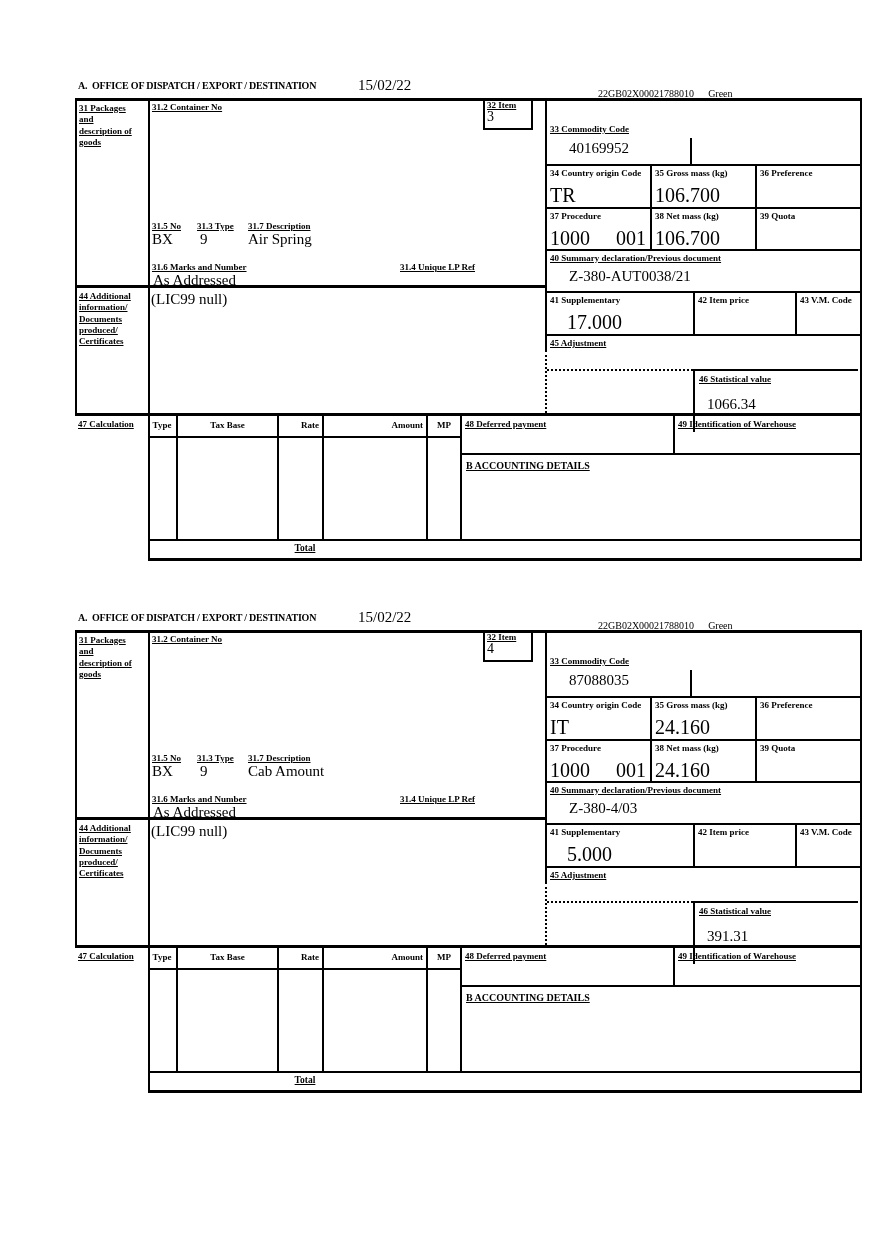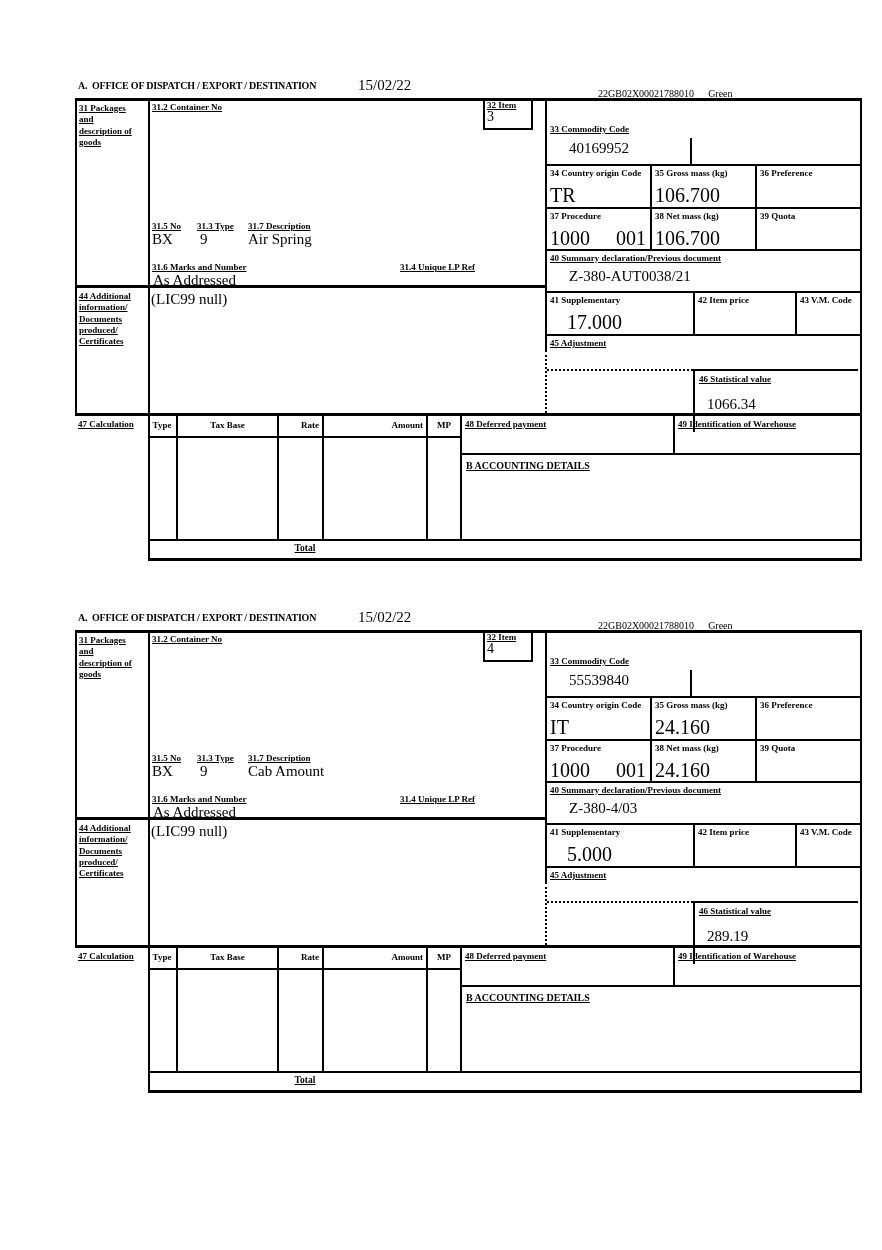--- a/index.html
+++ b/index.html
@@ -208,21 +208,21 @@
 
   <div class="lbl" style="left:77px;top:187px">31.6 Marks and Number</div>
   <div class="lbl" style="left:325px;top:187px">31.4 Unique LP Ref</div>
   <div class="val" style="left:78px;top:198px">As Addressed</div>
 
   <div class="val" style="left:76px;top:217px">(LIC99 null)</div>
 
   <div class="rcol">
     <div class="rbox" style="top:0;height:42px">
       <div class="lbl" style="left:3px;top:2px">33 Commodity Code</div>
-      <div class="val" style="left:22px;top:19px">55539840</div>
+      <div class="val" style="left:22px;top:19px">87088035</div>
       <div class="line" style="left:143px;top:16px;width:2px;height:26px"></div>
     </div>
     <div class="row" style="top:44px;height:41px">
       <div class="cell" style="width:103px;border-right:2px solid #000">
         <div class="clbl">34 Country origin Code</div>
         <div class="cval">IT</div>
       </div>
       <div class="cell" style="width:103px;border-right:2px solid #000">
         <div class="clbl">35 Gross mass (kg)</div>
         <div class="cval">24.160</div>
@@ -260,21 +260,21 @@
         <div class="clbl">43 V.M. Code</div>
       </div>
     </div>
     <div class="rbox" style="top:214px;height:33px;border-bottom:none">
       <div class="lbl" style="left:3px;top:2px">45 Adjustment</div>
     </div>
     <div class="abs" style="left:0;top:247px;width:313px;height:65px">
       <div class="stat-left"></div>
       <div class="b46">
         <div class="lbl" style="left:4px;top:3px">46 Statistical value</div>
-        <div class="val" style="left:12px;top:26px">289.19</div>
+        <div class="val" style="left:12px;top:26px">391.31</div>
       </div>
     </div>
   </div>
 
   <div class="lbl" style="left:3px;top:344px;width:58px">47 Calculation</div>
 
   <div class="calc">
     <div class="th br tc">Type</div>
     <div class="th br tc">Tax Base</div>
     <div class="th br tr">Rate</div>

